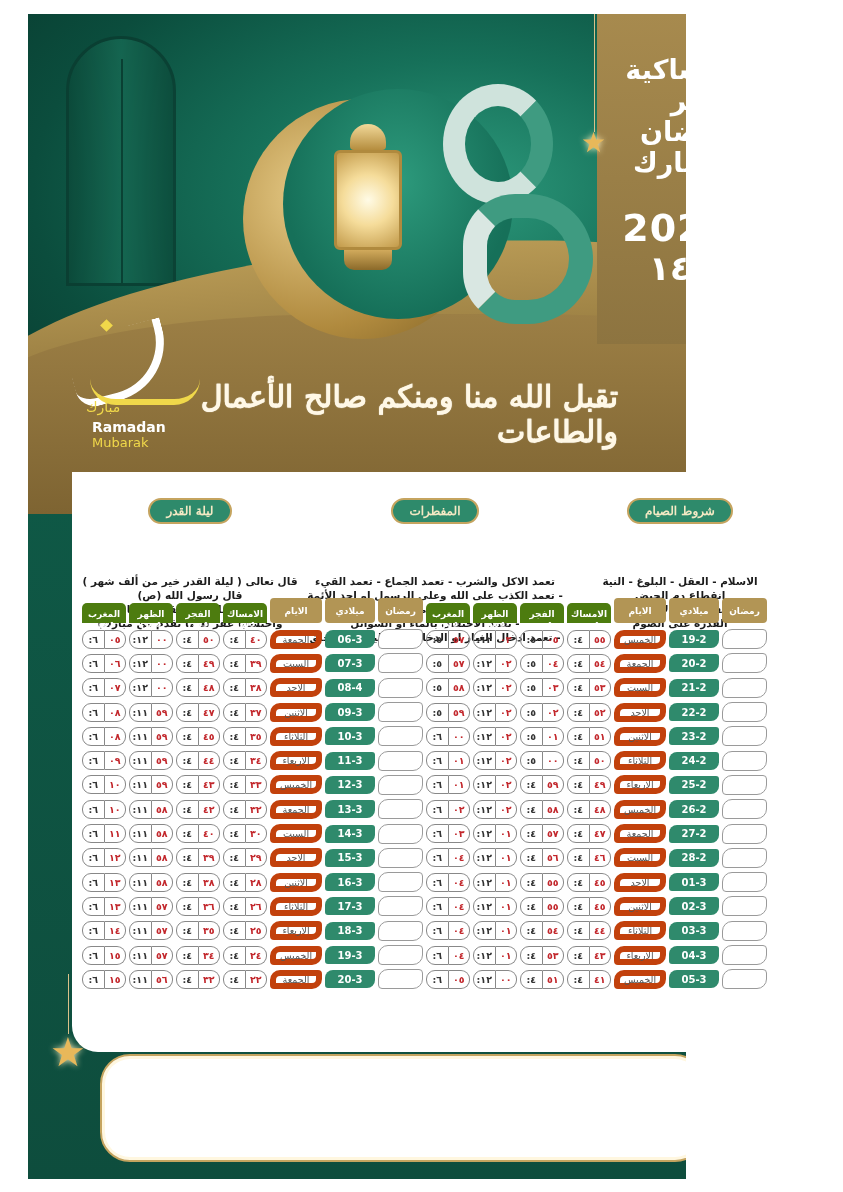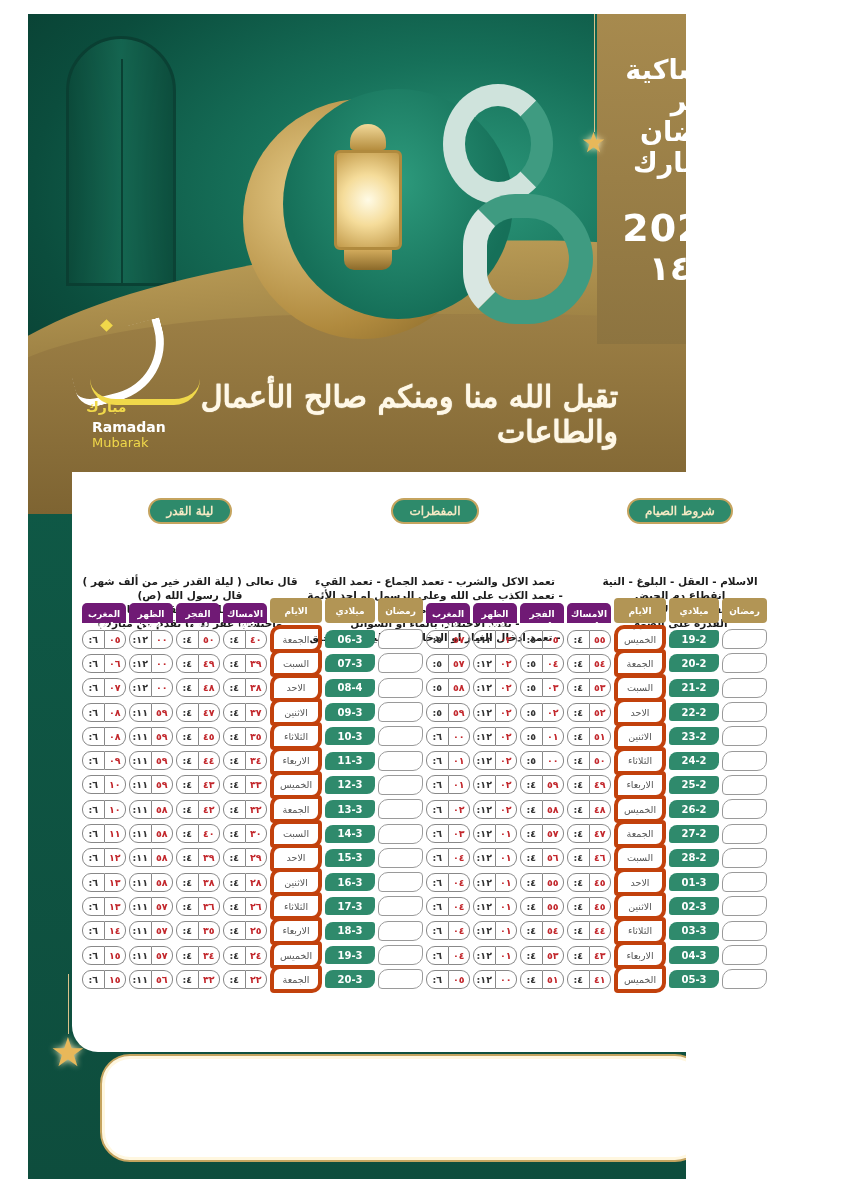--- a/index.html
+++ b/index.html
@@ -45,21 +45,21 @@
     font-family: "DejaVu Sans", sans-serif; font-weight: bold; font-size: 27px; line-height: 31px; }
   .title-panel .year { position:absolute; right: 12px; top: 192px; color:#fff; font-weight: bold; font-size: 38px; letter-spacing: 1px; }
   .title-panel .hijri { position:absolute; right: 12px; top: 234px; color:#fff; font-weight: bold; font-size: 34px; }
   .star { position:absolute; color:#e8b85a; text-shadow: 0 0 6px #fff2c0; }
 
   
   .logo { position:absolute; left: 22px; top: 295px; width: 150px; height: 150px; }
   .logo .arc { position:absolute; left:20px; top:20px; width:100px; height:70px; border: 8px solid #fff; border-top:none; border-left:none; border-radius: 0 0 60px 20px; transform: rotate(-15deg); }
   .logo .arc2 { position:absolute; left:40px; top:70px; width:110px; height:26px; border-bottom: 6px solid #f0d84a; border-radius: 0 0 60px 60px; }
   .logo .dot { position:absolute; left:52px; top:12px; width:9px; height:9px; background:#f0d84a; transform: rotate(45deg); }
-  .logo .ar { position:absolute; left:36px; top:90px; color:#f0d84a; font-weight:bold; font-size: 14px; direction: rtl; }
+  .logo .ar { position:absolute; left:36px; top:90px; color:#f0d84a; font-weight:normal; font-size: 14px; direction: rtl; }
   .logo .en1 { position:absolute; left:42px; top:110px; color:#fff; font-size: 14px; font-weight:bold; }
   .logo .en2 { position:absolute; left:42px; top:126px; color:#f0d84a; font-size: 13px; }
 
   .banner { position:absolute; left: 150px; top: 360px; width: 440px; height: 80px; display:flex; align-items:center; justify-content:center;
     color:#fff8e6; font-size: 30px; font-weight: bold; direction: rtl; font-family: "DejaVu Serif", serif; letter-spacing: -1px;
     text-shadow: 0 0 1px #fff; }
 
   
   .card { position:absolute; left: 44px; top: 458px; width: 698px; height: 580px; background:#fff;
     border-radius: 0 0 26px 26px; }
@@ -68,27 +68,27 @@
   .section { position:absolute; top: 498px; direction: rtl; text-align: center; color:#1b1b1b; font-weight: bold; }
   .badge { display:inline-block; padding: 4px 16px; border-radius: 14px; background: #2e8a6b; color:#f4e9c4;
     border: 2px solid #c5a45f; font-size: 12px; font-family: "DejaVu Serif", serif; margin-bottom: 6px; }
   .section .txt { font-size: 10.5px; line-height: 14px; margin-top: 44px; }
 
   
   .tbl { position:absolute; top: 603px; width: 345px; direction: rtl; }
   .hdr { display:flex; align-items:flex-end; height: 20px; gap: 3px; margin-bottom: 4px; }
   .hcell { height: 25px; border-radius: 4px; color:#fff; font-size: 9px; font-weight: bold; display:flex; align-items:center; justify-content:center; }
   .hgold { background:#b29555; }
-  .hblk { background:#701a75; flex-direction:column; height: 20px; border-radius: 5px 5px 0 0; line-height: 9px; padding-top:11px; }
+  .hblk { background:#4d7c0f; flex-direction:column; height: 20px; border-radius: 5px 5px 0 0; line-height: 9px; padding-top:11px; }
   .hblk small { font-size: 11px; display:block; letter-spacing: 6px; }
   .row { display:flex; align-items:center; height: 24.3px; gap: 3px; }
   .c-ram { width: 45px; height: 20px; border: 1px solid #9a9a9a; border-radius: 10px 4px 10px 4px; background:#fff; }
   .c-date { width: 50px; height: 18px; background:#2f8a6c; color:#fff; border-radius: 8px 3px 8px 3px; font-size: 10px; font-weight: bold;
     display:flex; align-items:center; justify-content:center; direction:ltr; }
-  .c-day { width: 52px; height: 28px; border: 4px solid #c2410c; border-radius: 10px 4px 10px 4px; font-size: 9.5px; color:#555;
+  .c-day { width: 52px; height: 19px; border: 6px solid #c2410c; border-radius: 10px 4px 10px 4px; font-size: 9.5px; color:#555;
     display:flex; align-items:center; justify-content:center; }
   .t { display:flex; width: 44px; height: 19px; }
   .t span { flex:1; border: 1px solid #888; display:flex; align-items:center; justify-content:center; font-size: 9.5px; font-weight:bold; }
   .t .m { color:#c2262b; border-radius: 0 9px 9px 0; border-left: none; }
   .t .h { color:#333; border-radius: 9px 0 0 9px; }
 
   .frame { position:absolute; left: 100px; top: 1055px; width: 605px; height: 108px; background:#fff;
     border: 2px solid #c5a45f; border-radius: 30px; box-shadow: inset 0 0 0 3px #fff7e0; }
   .hang { position:absolute; width:1px; background:#d9c18a; }
 </style>

